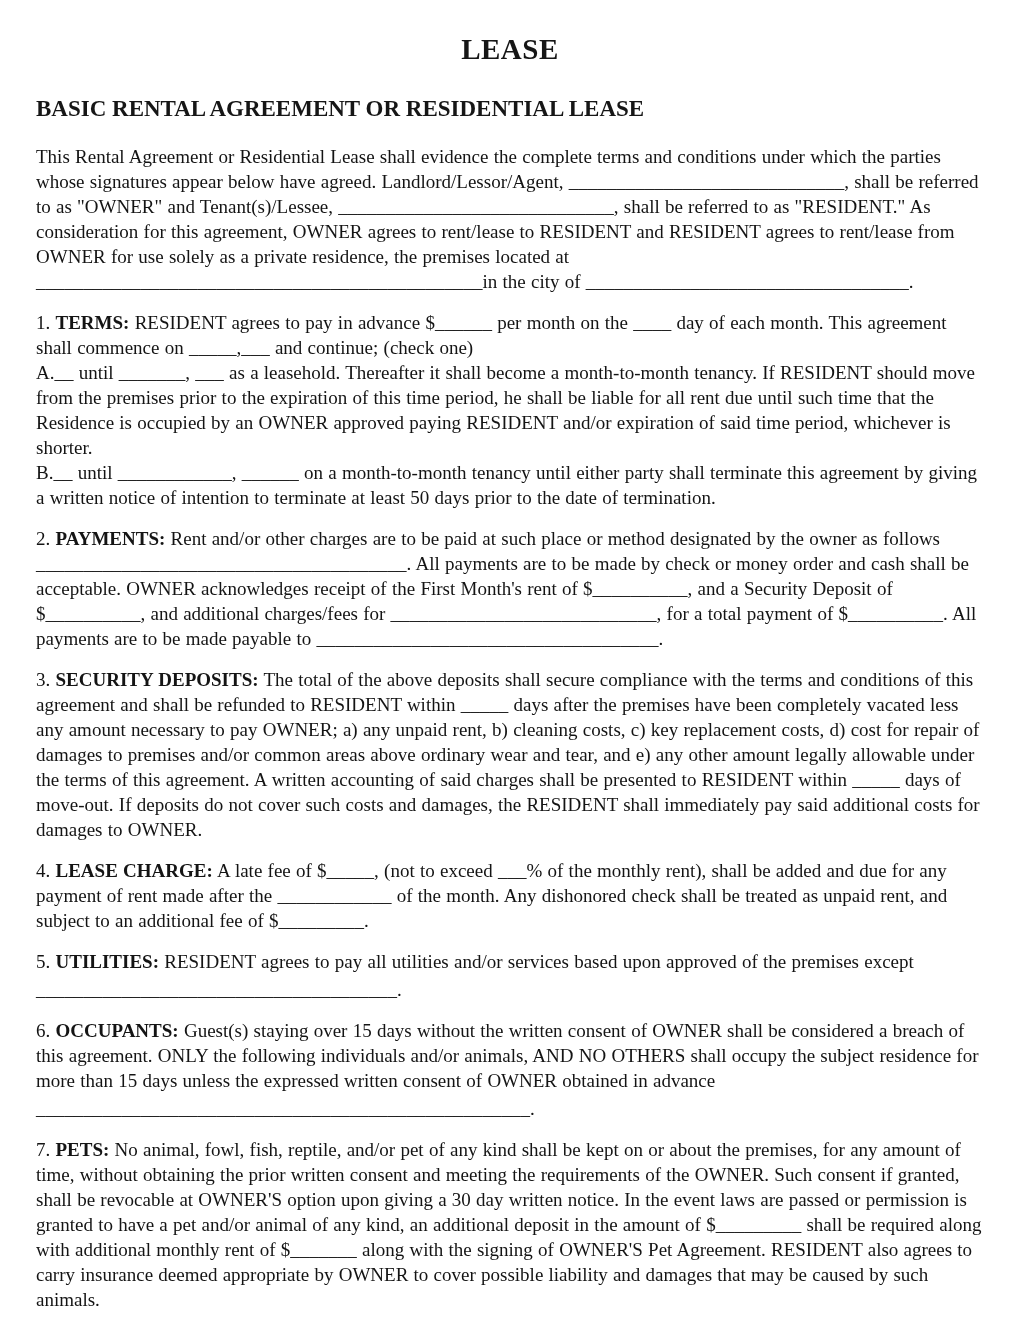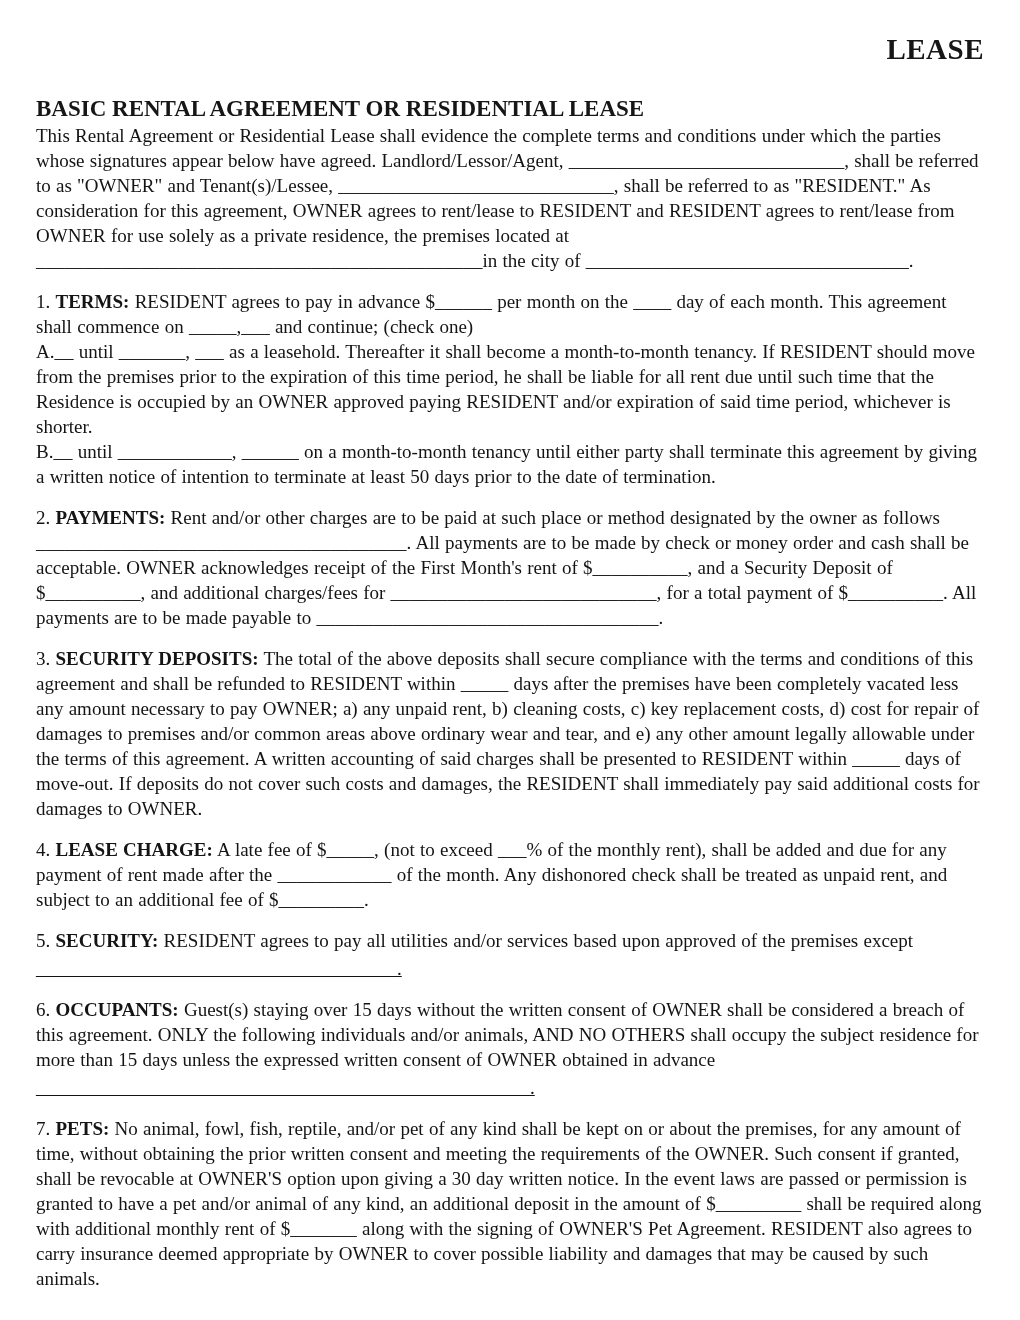--- a/index.html
+++ b/index.html
@@ -15,53 +15,53 @@
     margin: 0 auto;
     padding: 24px 36px 18px 36px;
     background: #ffffff;
     color: #141414;
     font-family: "Liberation Serif", "DejaVu Serif", serif;
     font-size: 19px;
     line-height: 25px;
   }
   .doc-title {
     margin: 8px 0 0 0;
-    text-align: right;
+    text-align: center;
     font-weight: bold;
     font-size: 29px;
     line-height: 34px;
     letter-spacing: 0.5px;
     color: #161616;
   }
   .doc-subtitle {
     margin: 29px 0 0 0;
     text-align: left;
     font-weight: bold;
     font-size: 23px;
     line-height: 28px;
     color: #161616;
   }
   .para {
     margin: 0 0 16px 0;
     text-align: left;
     word-spacing: 0.5px;
   }
   .intro {
+    margin-top: 21px;
   }
   .sec-title {
     font-weight: bold;
     text-align: right;
   }
   .block-line {
     display: block;
   }
   .blank-line {
     display: block;
     margin-top: 3px;
-    text-decoration: underline;
   }
 </style>
 </head>
 <body>
 
 <div class="page">
 
   <h1 class="doc-title">LEASE</h1>
 
   <h2 class="doc-subtitle">BASIC RENTAL AGREEMENT OR RESIDENTIAL LEASE</h2>
@@ -74,21 +74,21 @@
     <span class="block-line">B.__ until ____________, ______ on a month-to-month tenancy until either party shall terminate this agreement by giving a written notice of intention to terminate at least 50 days prior to the date of termination.</span>
   </p>
 
   <p class="para"><span>2.</span> <span class="sec-title">PAYMENTS:</span> <span>Rent and/or other charges are to be paid at such place or method designated by the owner as follows _______________________________________. All payments are to be made by check or money order and cash shall be acceptable. OWNER acknowledges receipt of the First Month's rent of $__________, and a Security Deposit of $__________, and additional charges/fees for ____________________________, for a total payment of $__________. All payments are to be made payable to ____________________________________.</span></p>
 
   <p class="para"><span>3.</span> <span class="sec-title">SECURITY DEPOSITS:</span> <span>The total of the above deposits shall secure compliance with the terms and conditions of this agreement and shall be refunded to RESIDENT within _____ days after the premises have been completely vacated less any amount necessary to pay OWNER; a) any unpaid rent, b) cleaning costs, c) key replacement costs, d) cost for repair of damages to premises and/or common areas above ordinary wear and tear, and e) any other amount legally allowable under the terms of this agreement. A written accounting of said charges shall be presented to RESIDENT within _____ days of move-out. If deposits do not cover such costs and damages, the RESIDENT shall immediately pay said additional costs for damages to OWNER.</span></p>
 
   <p class="para"><span>4.</span> <span class="sec-title">LEASE CHARGE:</span> <span>A late fee of $_____, (not to exceed ___% of the monthly rent), shall be added and due for any payment of rent made after the ____________ of the month. Any dishonored check shall be treated as unpaid rent, and subject to an additional fee of $_________.</span></p>
 
   <p class="para">
-    <span class="block-line"><span>5.</span> <span class="sec-title">SECURITY:</span> <span>RESIDENT agrees to pay all utilities and/or services based upon approved of the premises except</span></span>
+    <span class="block-line"><span>5.</span> <span class="sec-title">UTILITIES:</span> <span>RESIDENT agrees to pay all utilities and/or services based upon approved of the premises except</span></span>
     <span class="blank-line">______________________________________.</span>
   </p>
 
   <p class="para">
     <span class="block-line"><span>6.</span> <span class="sec-title">OCCUPANTS:</span> <span>Guest(s) staying over 15 days without the written consent of OWNER shall be considered a breach of this agreement. ONLY the following individuals and/or animals, AND NO OTHERS shall occupy the subject residence for more than 15 days unless the expressed written consent of OWNER obtained in advance</span></span>
     <span class="blank-line">____________________________________________________.</span>
   </p>
 
   <p class="para"><span>7.</span> <span class="sec-title">PETS:</span> <span>No animal, fowl, fish, reptile, and/or pet of any kind shall be kept on or about the premises, for any amount of time, without obtaining the prior written consent and meeting the requirements of the OWNER. Such consent if granted, shall be revocable at OWNER'S option upon giving a 30 day written notice. In the event laws are passed or permission is granted to have a pet and/or animal of any kind, an additional deposit in the amount of $_________ shall be required along with additional monthly rent of $_______ along with the signing of OWNER'S Pet Agreement. RESIDENT also agrees to carry insurance deemed appropriate by OWNER to cover possible liability and damages that may be caused by such animals.</span></p>
 

